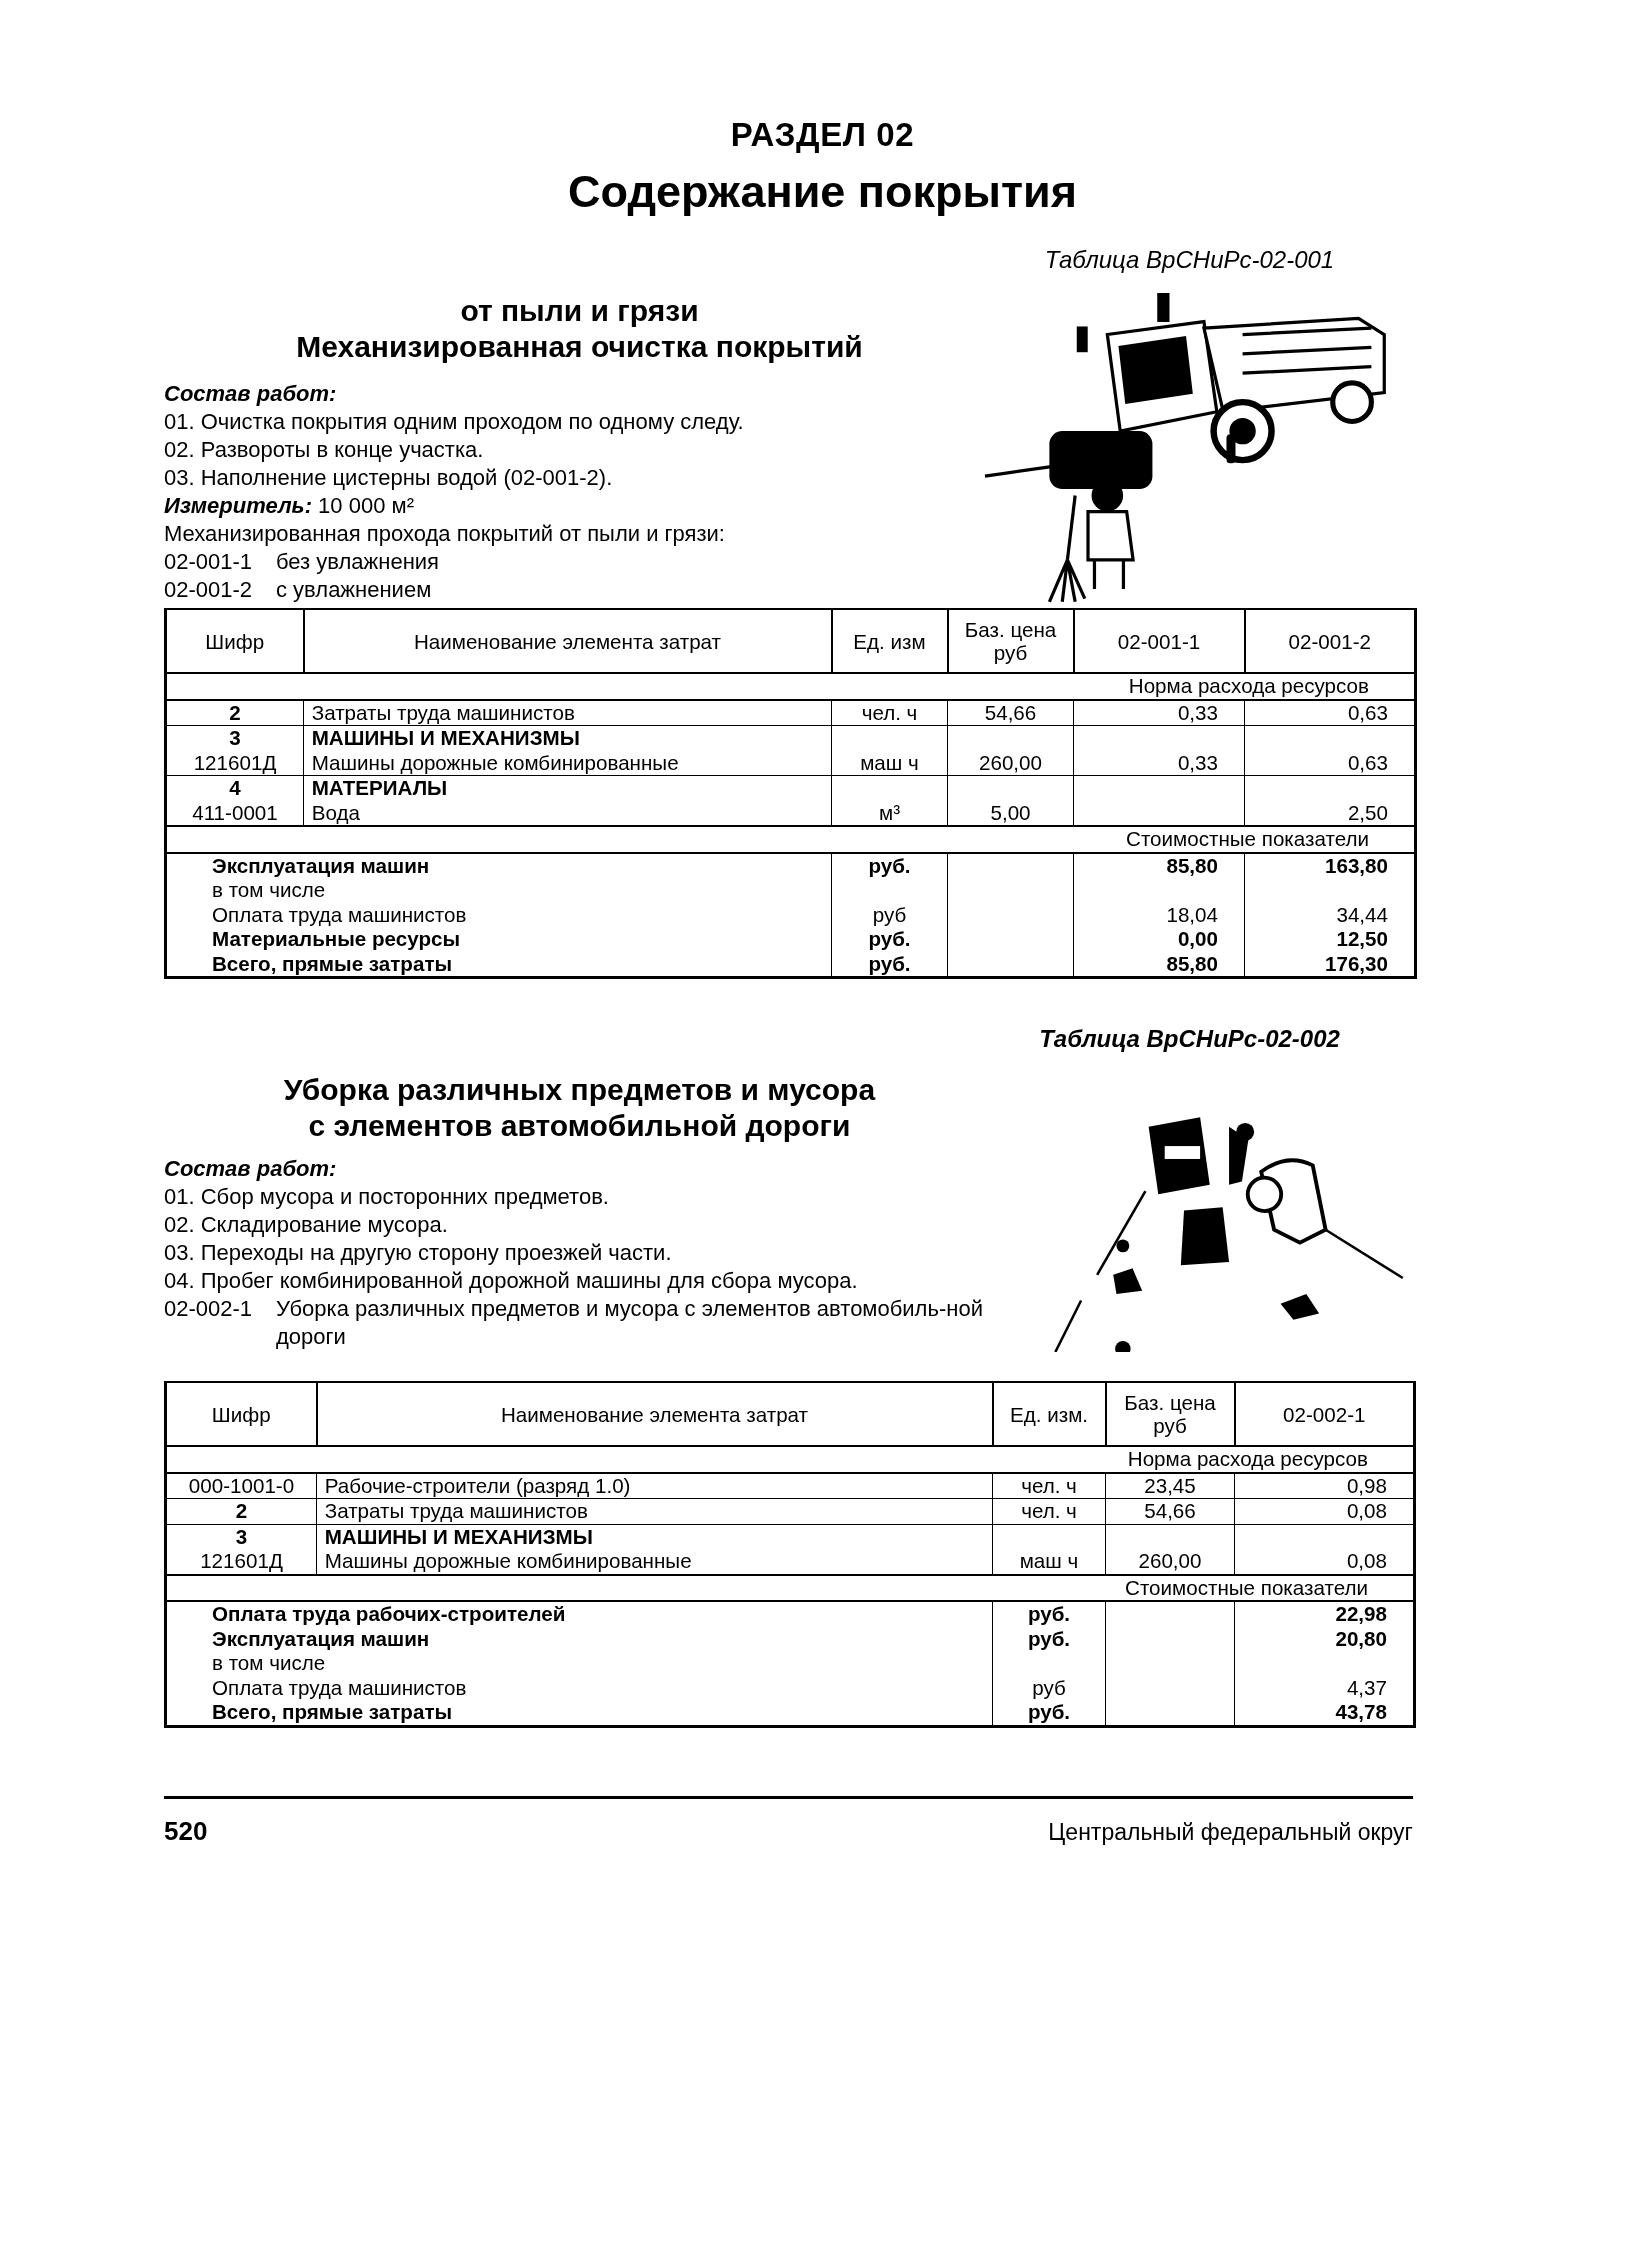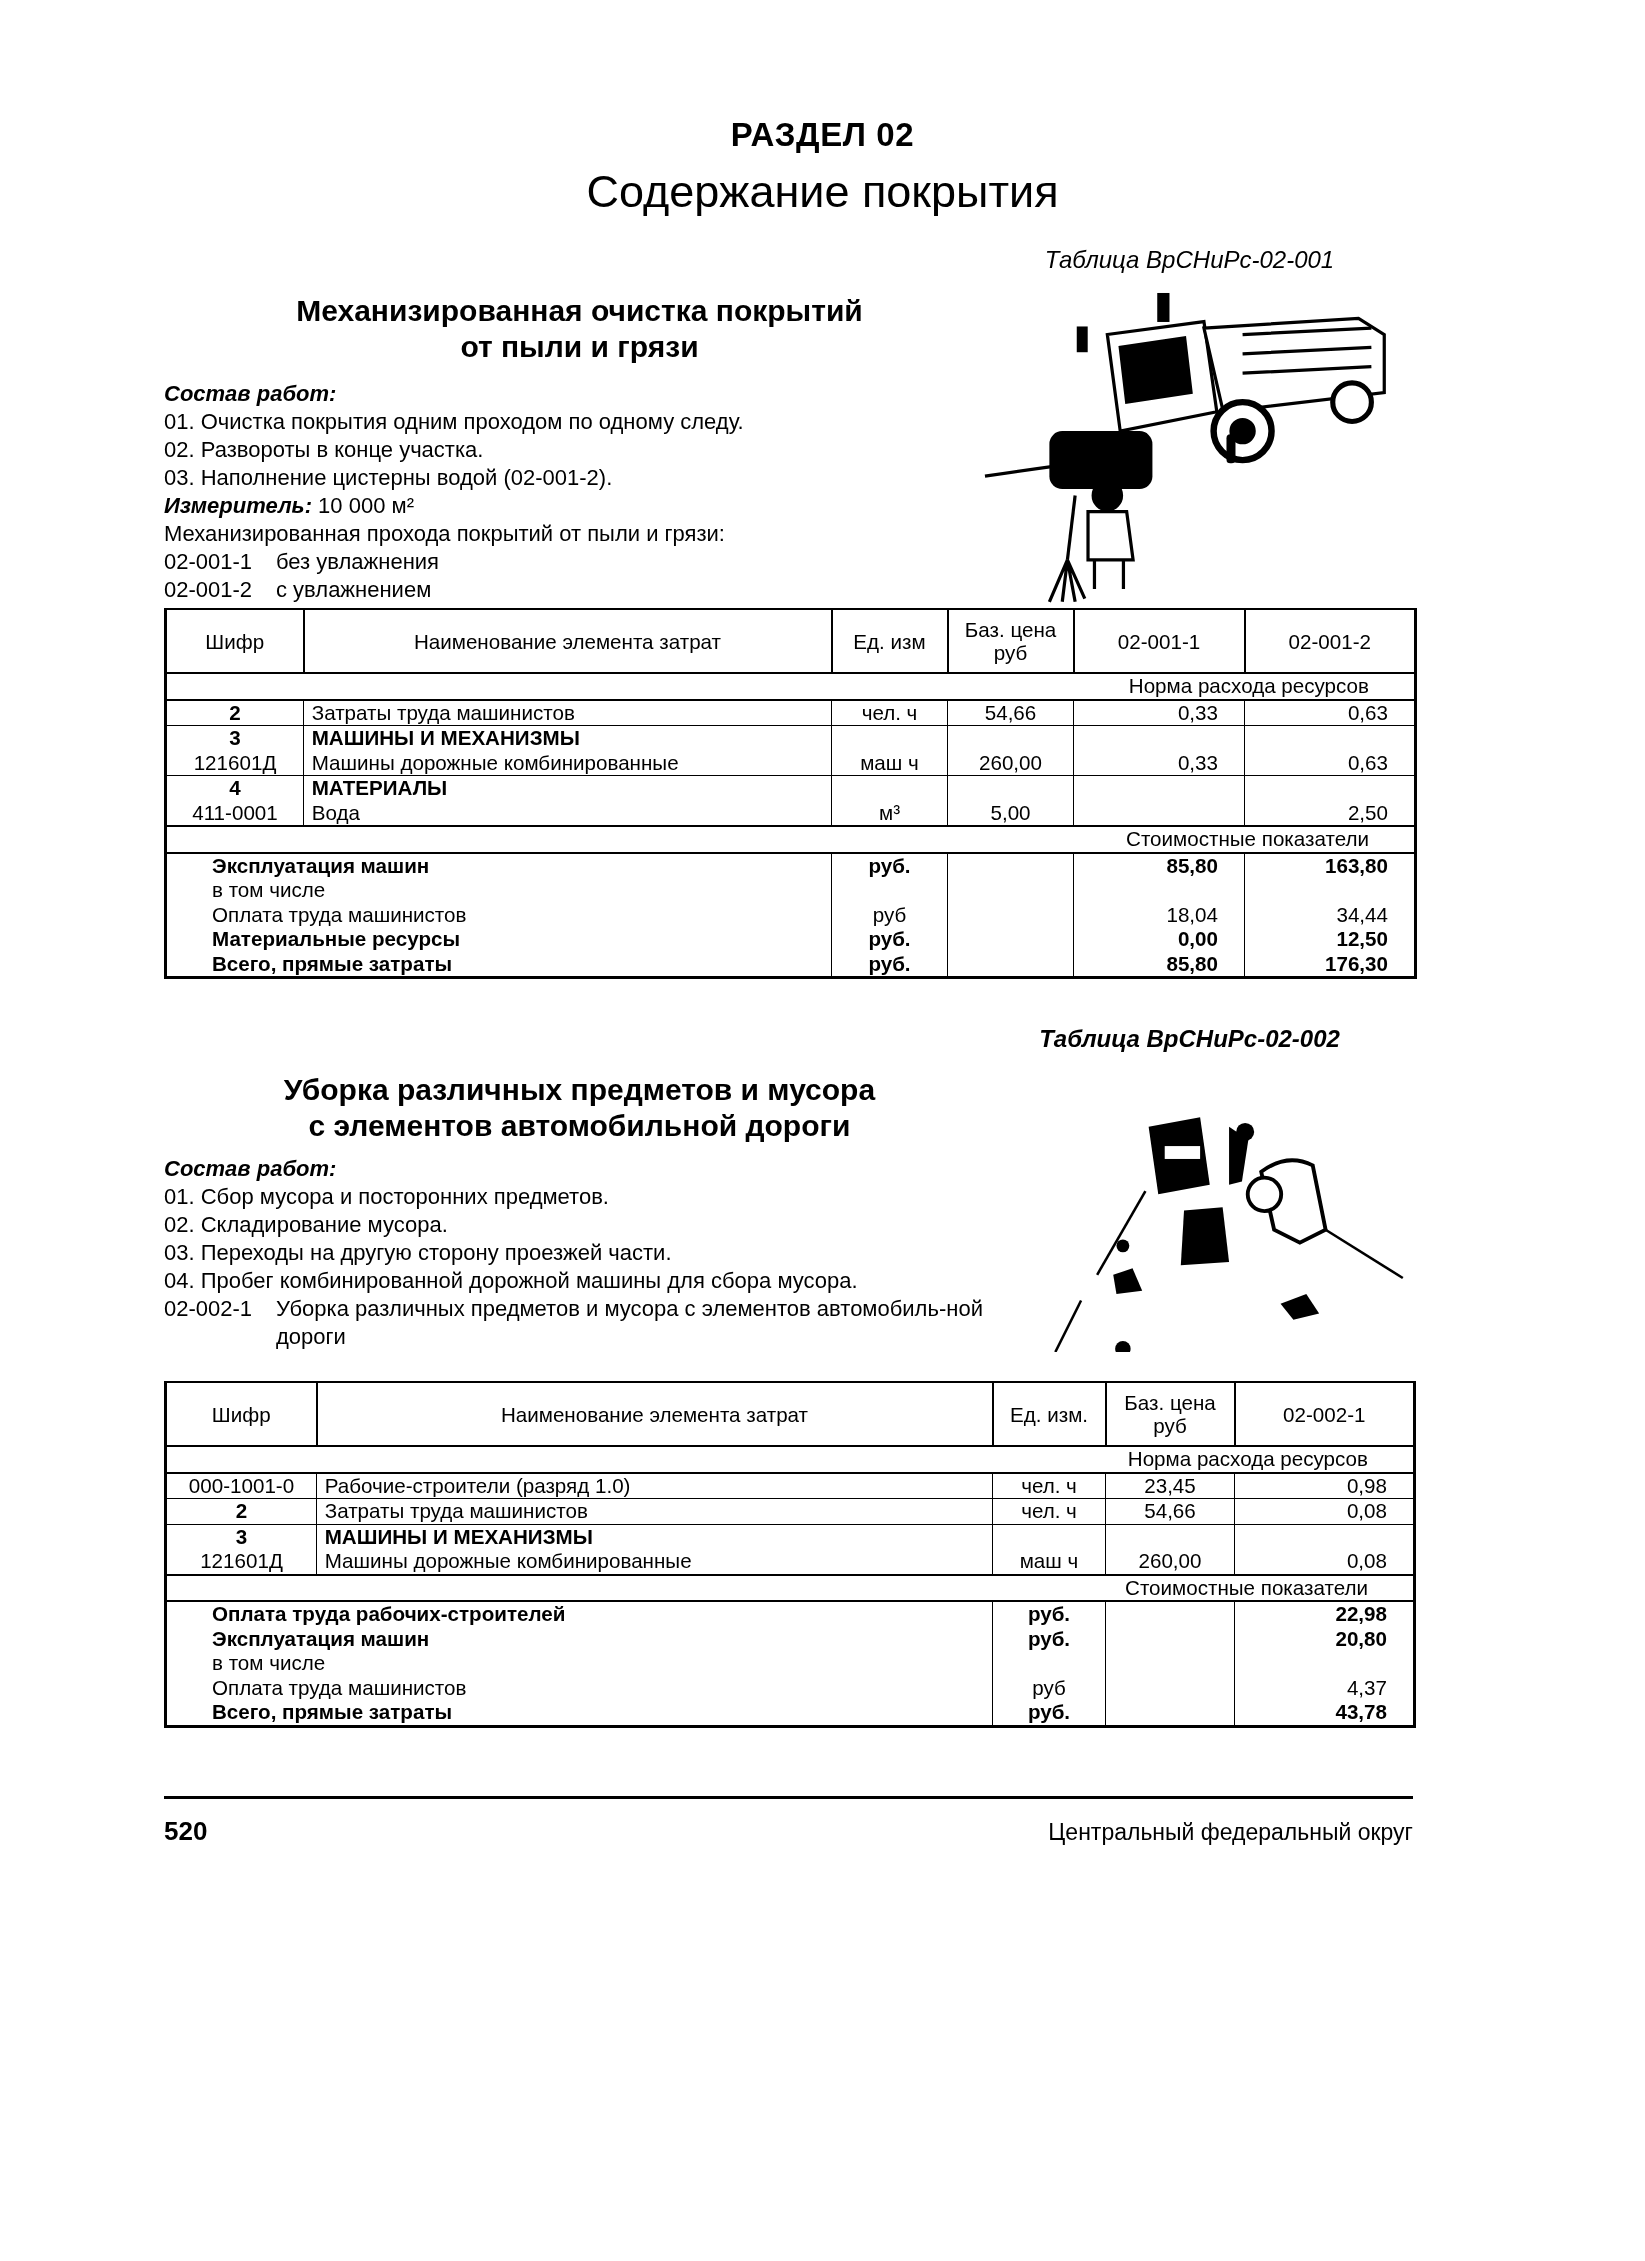--- a/index.html
+++ b/index.html
@@ -1,19 +1,19 @@
 <!DOCTYPE html>
 <html style="font-size:10.3px"><head>
 <meta charset="utf-8">
 <style>
   html, body { margin:0; padding:0; background:#ffffff; }
   body { width:1645px; height:2261px; position:relative; font-family:"Liberation Sans", sans-serif; color:#000; overflow:hidden; }
   .abs { position:absolute; }
   .title1 { left:0; width:1645px; top:116px; text-align:center; font-weight:bold; font-size:33px; letter-spacing:0.6px; }
-  .title2 { left:0; width:1645px; top:166px; text-align:center; font-weight:normal; font-size:45px; }
+  .title2 { left:0; width:1645px; top:166px; text-align:center; font-weight:bold; font-size:45px; }
   .caption { font-style:italic; font-size:24px; text-align:center; }
   .sec-title { font-weight:bold; font-size:30px; text-align:center; line-height:36px; }
   .textblock { font-size:22px; line-height:28px; }
   .bi { font-weight:bold; font-style:italic;margin-top:8px; }
   .code { display:inline-block; width:112px; }
   .hang { display:flex; }
   .hang .code { flex:0 0 112px; }
   table.rt { position:absolute; border-collapse:collapse; font-size:20.6px; table-layout:fixed; }
   table.rt td { border-left:1.9px solid #000; border-right:1.9px solid #000; padding:0 7.7px; line-height:24.5px; vertical-align:bottom; }
   table.rt tr.hdr td { border:2.6px solid #000; text-align:center; vertical-align:middle; height:62px; line-height:23px; }
@@ -34,22 +34,22 @@
 </style>
 </head>
 <body>
 
 <div class="abs title1">РАЗДЕЛ 02</div>
 <div class="abs title2">Содержание покрытия</div>
 
 <div class="abs caption" style="left:966px; width:447px; top:246px;">Таблица ВрСНиРс-02-001</div>
 
 <div class="abs sec-title" style="left:245px; width:669px; top:293px;">
+  <div>от пыли и грязи</div>
   <div>Механизированная очистка покрытий</div>
-  <div>от пыли и грязи</div>
 </div>
 
 <div class="abs textblock" style="left:164px; top:372px; width:869px;">
   <div class="bi">Состав работ:</div>
   <div>01.  Очистка покрытия одним проходом по одному следу.</div>
   <div>02.  Развороты в конце участка.</div>
   <div>03.  Наполнение цистерны водой (02-001-2).</div>
   <div><span class="bi">Измеритель:</span><span> 10 000 м²</span></div>
   <div>Механизированная прохода покрытий от пыли и грязи:</div>
   <div><span class="code">02-001-1</span><span>без увлажнения</span></div>

